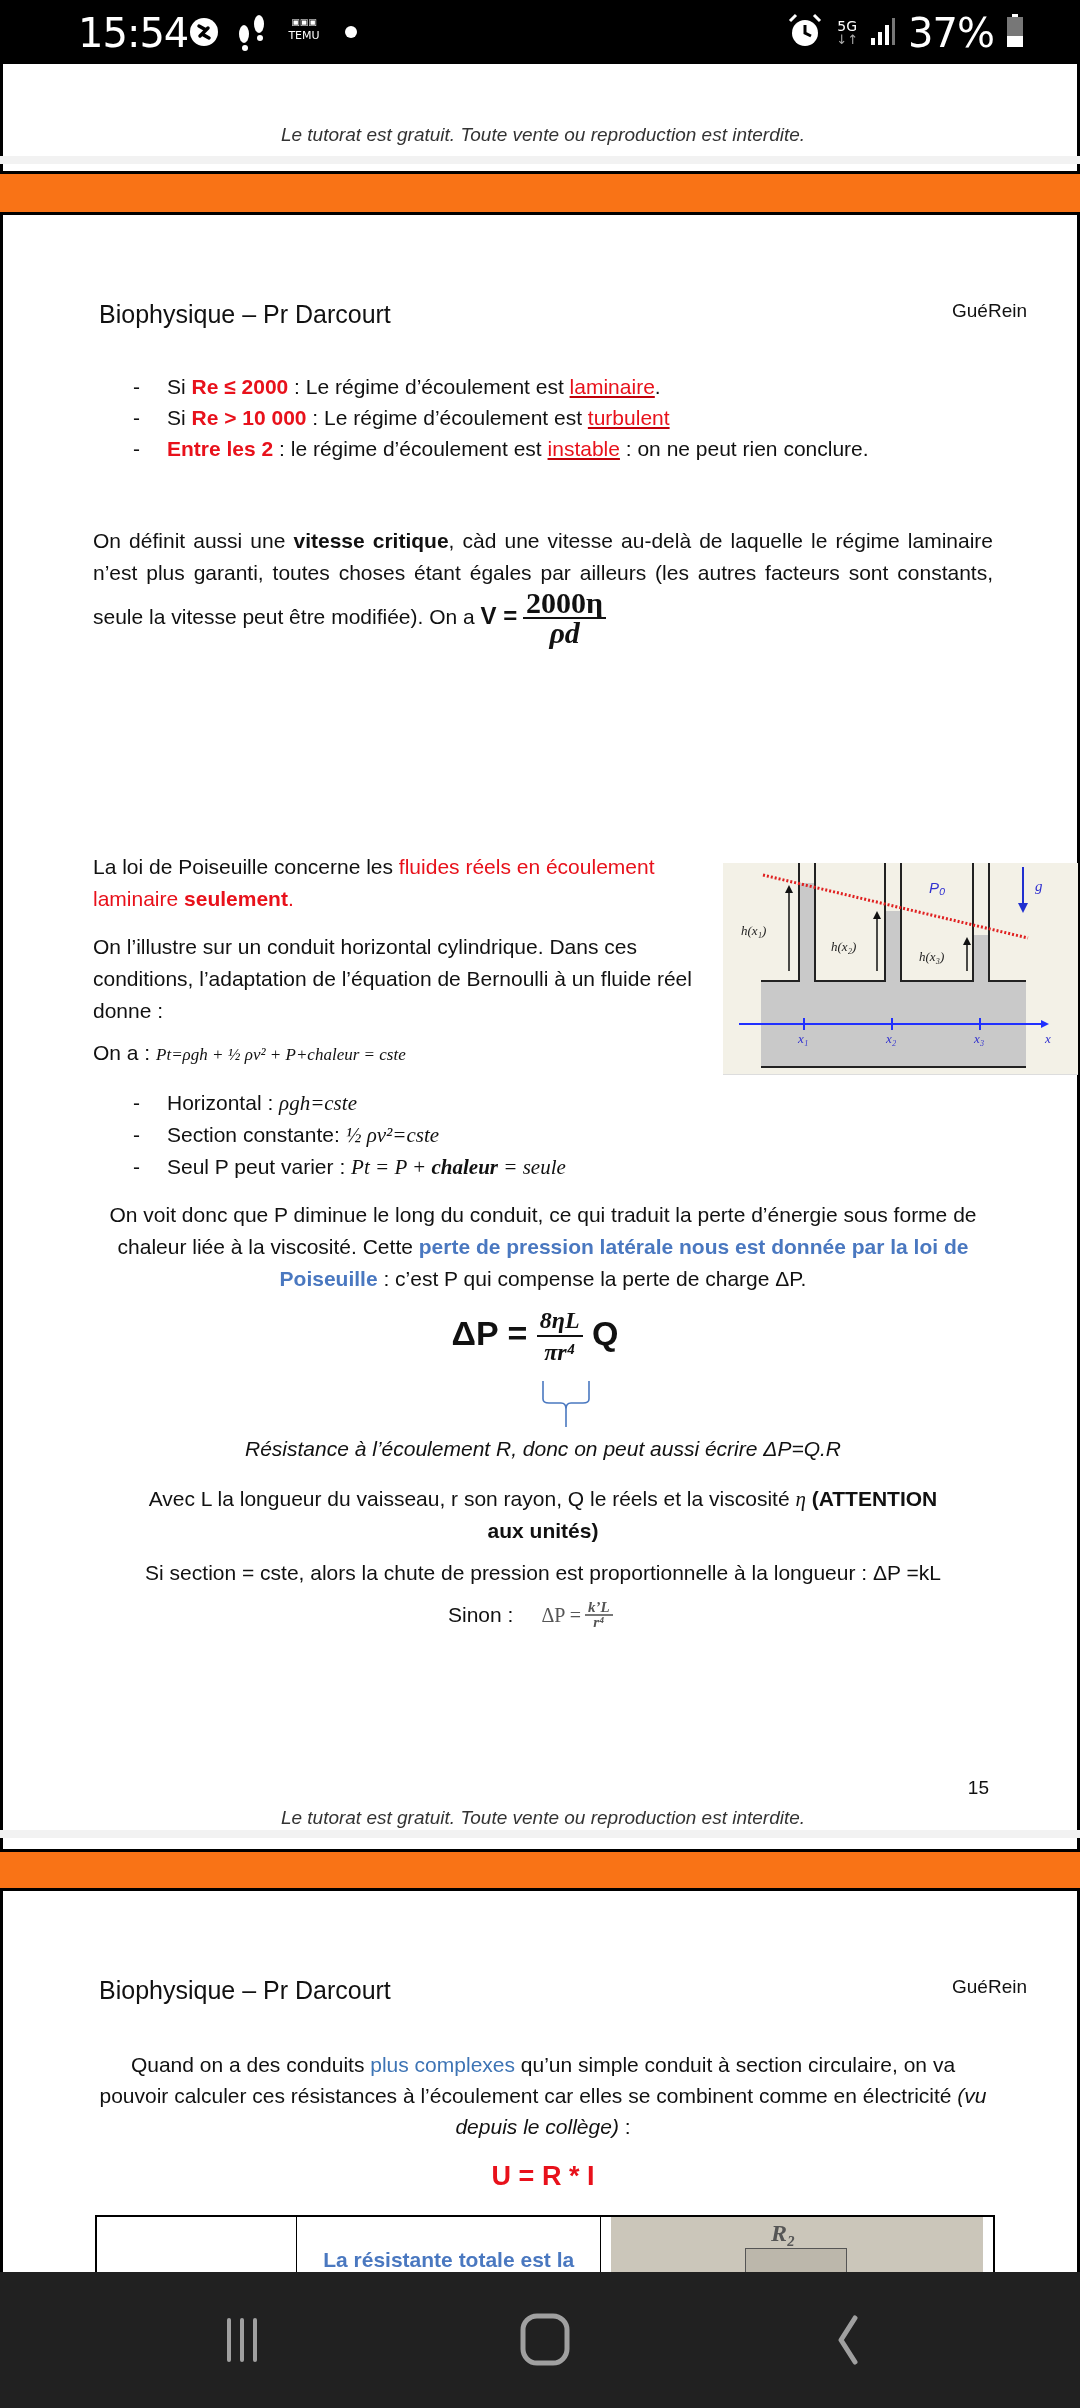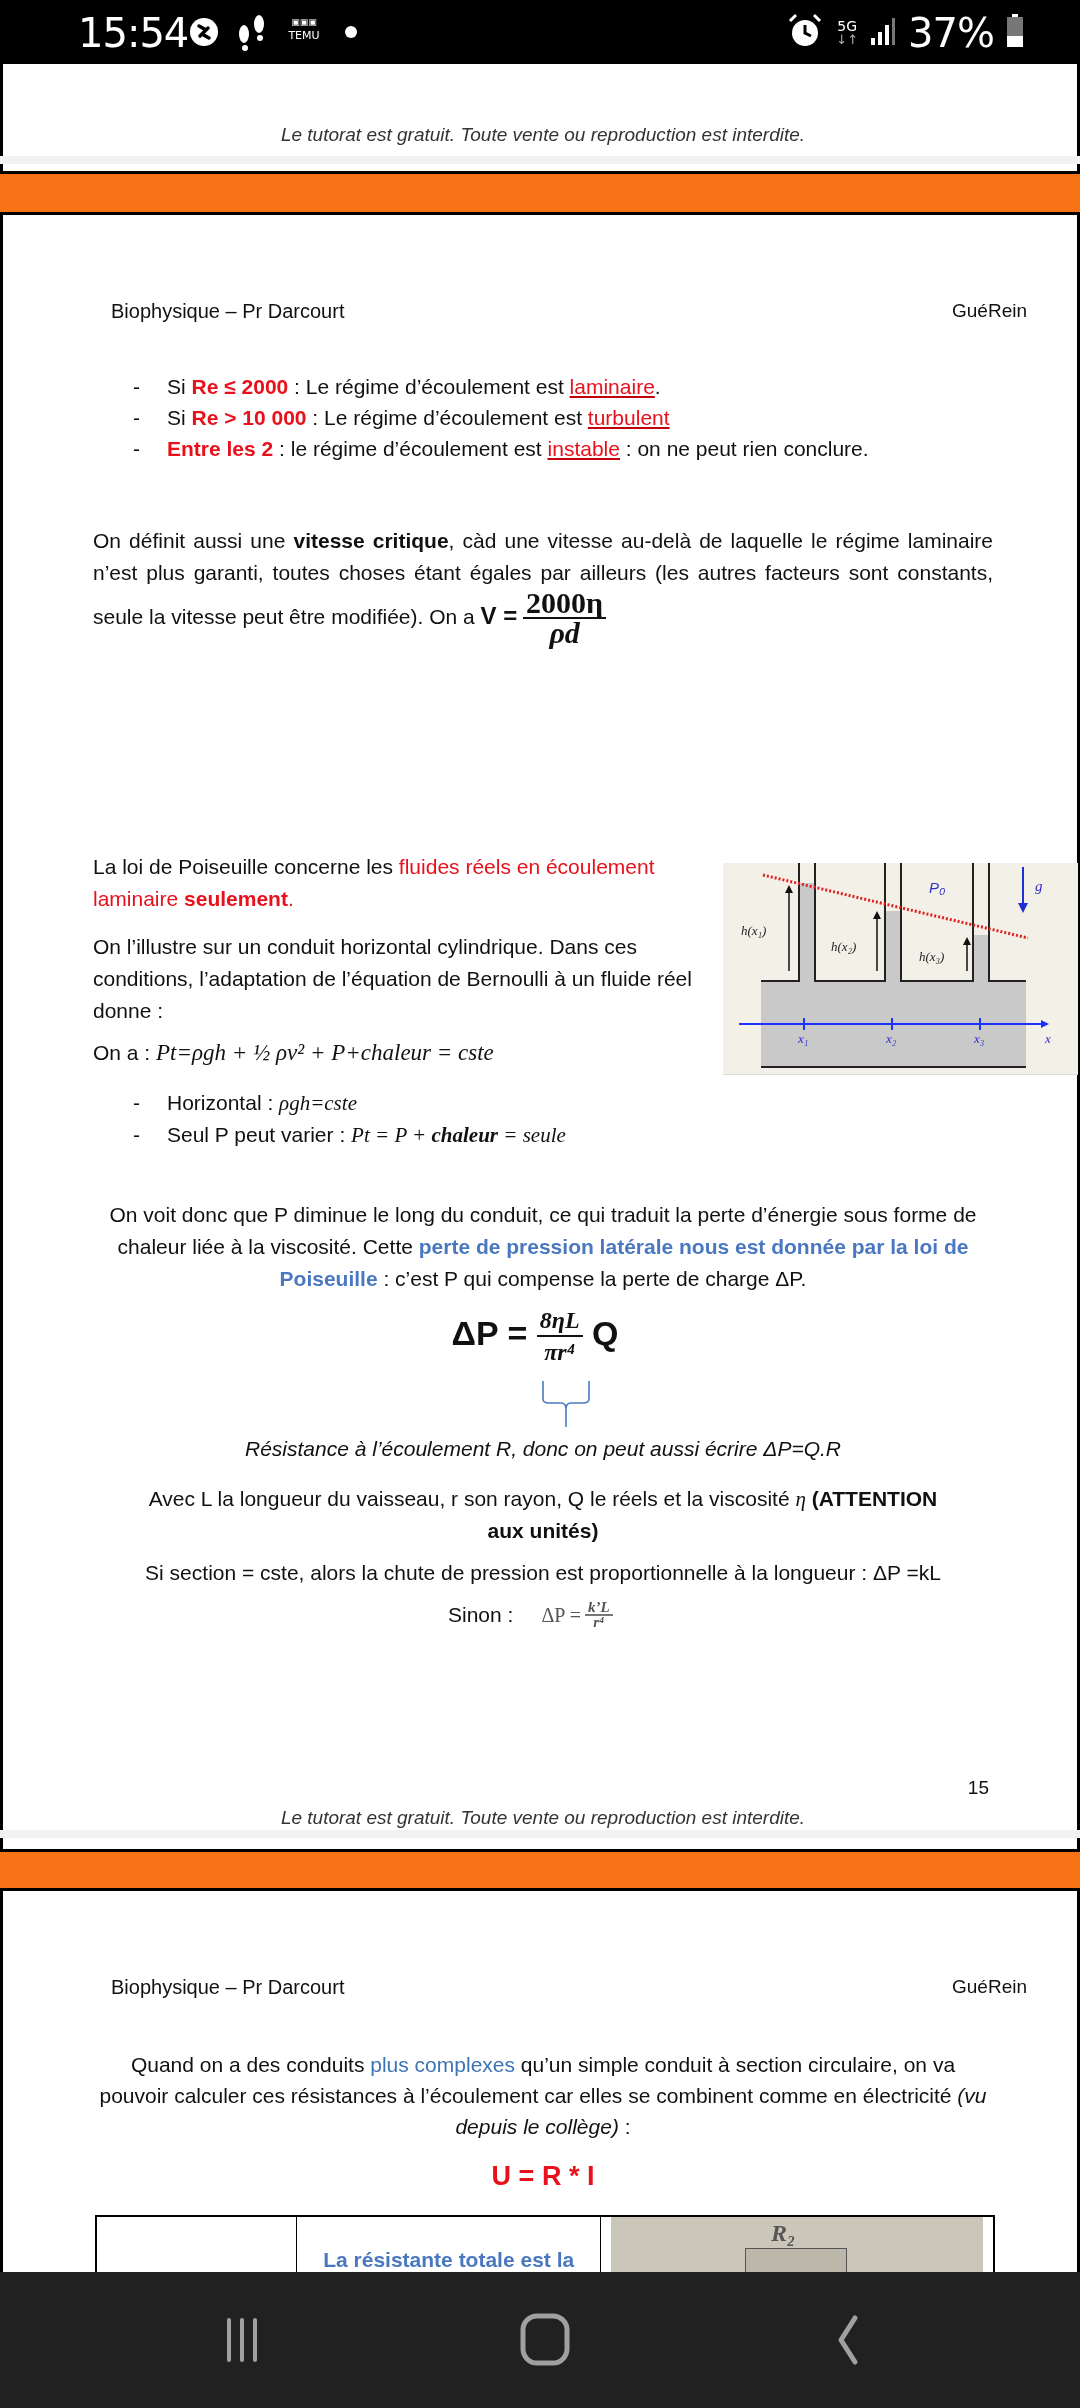--- a/index.html
+++ b/index.html
@@ -12,21 +12,21 @@
   .sb-icon { position: absolute; top: 14px; color: #fff; }
   .sb-right { position: absolute; right: 56px; top: 10px; display: flex; align-items: center; gap: 12px; }
   .sb-pct { font-size: 40px; font-family: "DejaVu Sans", sans-serif; letter-spacing: -1px; }
 
   
   .canvas { position: absolute; left: 0; top: 64px; width: 1080px; height: 2208px; background: #f97316; overflow: hidden; }
   .page { position: absolute; left: 0; width: 1080px; background: #fff; border: 3px solid #000; }
   .page-gap { position: absolute; left: 0; width: 1080px; height: 8px; background: #f2f2f2; }
 
   .doc { font-family: "Liberation Sans", sans-serif; font-size: 21px; color: #111; }
-  .hdr-left { position: absolute; left: 108px; font-size: 20px; }
+  .hdr-left { position: absolute; left: 96px; font-size: 25px; }
   .hdr-right { position: absolute; right: 50px; font-size: 19px; }
   .footer-note { position: absolute; left: 0; width: 1080px; text-align: center; font-style: italic; font-size: 19px; color: #333; }
 
   .red { color: #e8111b; }
   .redb { color: #e8111b; font-weight: bold; }
   .ul-red { color: #e8111b; text-decoration: underline; text-decoration-color: #c0000a; }
   .blue-b { color: #4a78c0; font-weight: bold; }
   .blue { color: #3d74b5; }
   .math { font-family: "Liberation Serif", serif; font-style: italic; }
 
@@ -139,25 +139,26 @@
     </div>
 
 
     <div class="para" style="left:90px;top:636px;width:620px;">
       <span>La loi de Poiseuille concerne les </span><span class="red">fluides réels en écoulement laminaire </span><span class="redb">seulement</span><span class="red">.</span>
     </div>
 
     <div class="para" style="left:90px;top:716px;width:620px;">On l’illustre sur un conduit horizontal cylindrique. Dans ces conditions, l’adaptation de l’équation de Bernoulli à un fluide réel donne :</div>
 
     <div class="para" style="left:90px;top:822px;width:700px;">
-      <span>On a : </span><span class="math" style="font-size:23px;">Pt=ρgh + ½ ρv² + P+chaleur = cste</span>
+      <span>On a : </span><span class="math" style="font-size:17px;">Pt=ρgh + ½ ρv² + P+chaleur = cste</span>
     </div>
 
     <ul class="bullets" style="top:872px;">
       <li><span>Horizontal : </span><span class="math">ρgh=cste</span></li>
+      <li><span>Section constante: </span><span class="math">½ ρv²=cste</span></li>
       <li><span>Seul P peut varier : </span><span class="math">Pt = P + </span><b class="math">chaleur</b><span class="math"> = seule</span></li>
     </ul>
 
     <div class="para" style="left:90px;top:984px;width:900px;text-align:center;">
       <span>On voit donc que P diminue le long du conduit, ce qui traduit la perte d’énergie sous forme de chaleur liée à la viscosité. Cette </span><span class="blue-b">perte de pression latérale nous est donnée par la loi de Poiseuille</span><span> : c’est P qui compense la perte de charge ΔP.</span>
     </div>
 
     <div class="center" style="top:1090px;font-size:34px;font-weight:bold;">
       <span style="position:relative;left:-8px;">
         <span>ΔP =</span>

